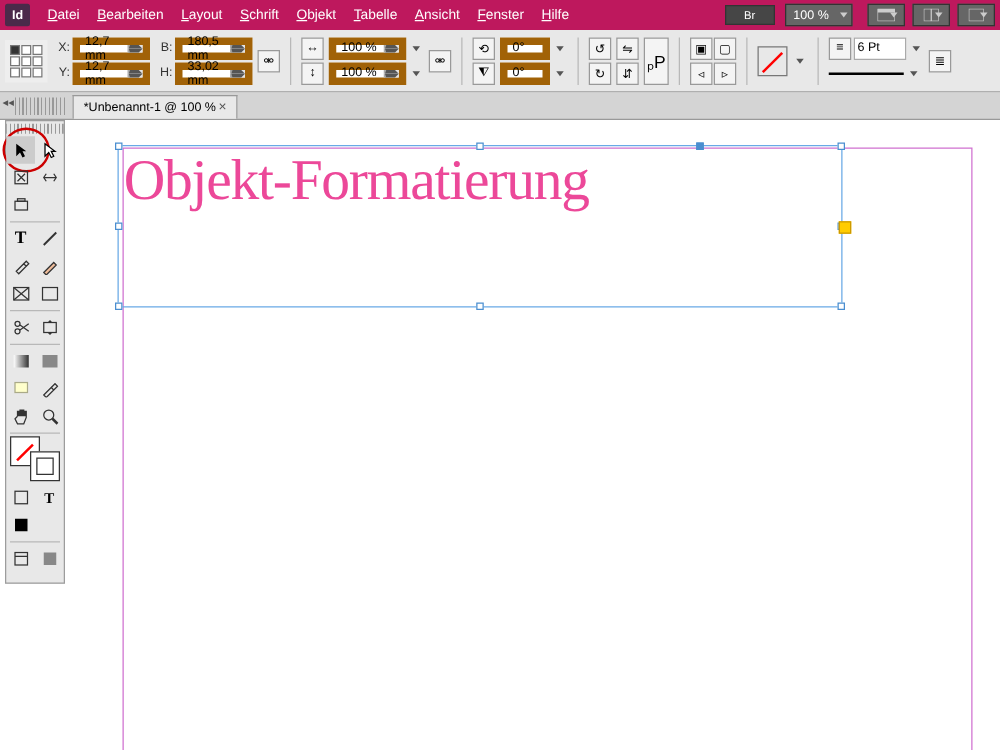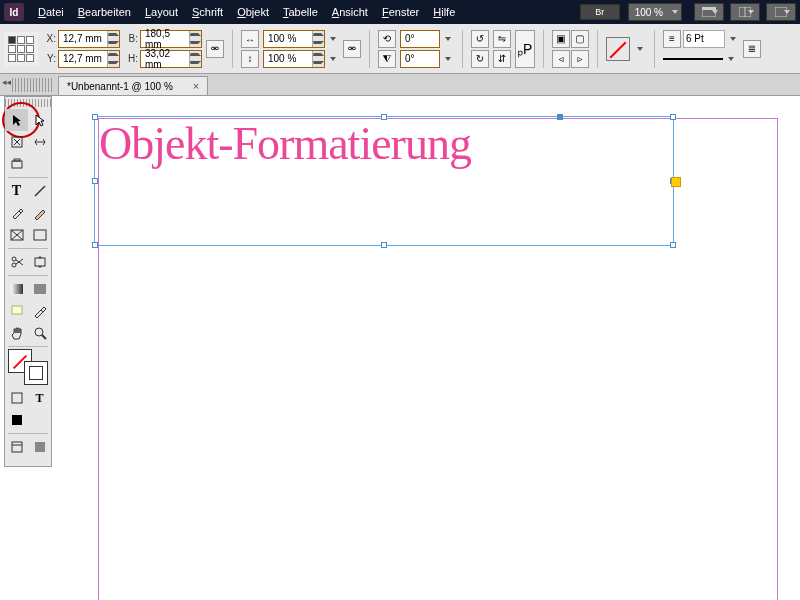--- a/index.html
+++ b/index.html
@@ -1,52 +1,52 @@
 <!DOCTYPE html>
 <html><head>
 <meta charset="utf-8">
 <style>
   * { margin: 0; padding: 0; box-sizing: border-box; font-family: Tahoma, sans-serif; }
   body { width: 800px; height: 600px; background: #fff; overflow: hidden; position: relative; }
-  .menubar { height: 24px; background: #0f172a; display: flex; align-items: center; padding: 0 4px; color: #fff; font-size: 11px; gap: 2px; }
+  .menubar { height: 24px; background: #be185d; display: flex; align-items: center; padding: 0 4px; color: #fff; font-size: 11px; gap: 2px; }
   .app-logo { width: 20px; height: 18px; background: #4b2a4a; display: flex; align-items: center; justify-content: center; font-weight: bold; font-size: 10px; border-radius: 2px; margin-right: 6px; }
   .menu-item { padding: 3px 6px; cursor: pointer; }
   .menu-item u { text-decoration: underline; }
   .menu-spacer { flex: 1; }
   .br-box { width: 40px; height: 16px; background: #464646; border: 1px solid #333; display: flex; align-items: center; justify-content: center; font-size: 9px; }
   .zoom-box { display: flex; align-items: center; background: #666; border: 1px solid #333; height: 18px; }
   .zoom-box span { padding: 0 6px; font-size: 10px; }
   .caret { width: 0; height: 0; border-left: 3px solid transparent; border-right: 3px solid transparent; border-top: 4px solid #ccc; margin: 0 3px; }
   .menu-icon-box { width: 30px; height: 18px; background: #666; border: 1px solid #333; display: flex; align-items: center; justify-content: center; margin-left: 4px; position: relative; }
   .menu-icon-box .caret { position: absolute; right: 2px; }
 
   .control-bar { height: 50px; background: #e8e8e8; border-bottom: 1px solid #9c9c9c; display: flex; align-items: center; padding: 2px 4px; gap: 4px; }
   .ref-grid { display: grid; grid-template-columns: repeat(3,8px); grid-template-rows: repeat(3,8px); gap: 1px; padding: 4px; background: #eee; }
   .ref-cell { width: 8px; height: 8px; border: 1px solid #777; background: #fff; }
   .ref-cell.active { background: #333; }
   .transform-group { display: grid; grid-template-rows: 18px 18px; gap: 2px; }
   .transform-row { display: flex; align-items: center; gap: 2px; }
   .lbl { font-size: 10px; color: #333; width: 14px; text-align: right; }
-  .num-input { width: 62px; height: 18px; border: 1px solid #a16207; background: #fff; font-size: 10px; padding: 0 14px 0 4px; display: flex; align-items: center; position: relative; }
+  .num-input { width: 62px; height: 18px; border: 6px solid #a16207; background: #fff; font-size: 10px; padding: 0 14px 0 4px; display: flex; align-items: center; position: relative; }
   .spin { position: absolute; right: 0; top: 0; bottom: 0; width: 12px; display: flex; flex-direction: column; }
   .spin div { flex: 1; background: #e4e4e4; border-left: 1px solid #aaa; display: flex; align-items: center; justify-content: center; }
   .tri-up { width: 0; height: 0; border-left: 3px solid transparent; border-right: 3px solid transparent; border-bottom: 3px solid #555; }
   .tri-dn { width: 0; height: 0; border-left: 3px solid transparent; border-right: 3px solid transparent; border-top: 3px solid #555; }
   .vsep { width: 1px; height: 38px; background: #b8b8b8; margin: 0 4px; }
   .icon-col { display: flex; flex-direction: column; gap: 2px; }
   .mini-icon { width: 18px; height: 18px; border: 1px solid #999; background: #f4f4f4; display: flex; align-items: center; justify-content: center; font-size: 10px; }
   .swatch { width: 24px; height: 24px; border: 1px solid #777; position: relative; }
   .swatch .diag { position: absolute; left: 0; right: 0; top: 50%; height: 2px; background: red; transform: rotate(-45deg); }
   .weight-box { width: 42px; height: 18px; border: 1px solid #aaa; background: #fff; font-size: 10px; display: flex; align-items: center; padding: 0 2px; }
   .stroke-line { width: 60px; height: 2px; background: #000; }
 
   .tab-strip { height: 22px; background: #d4d4d4; border-bottom: 1px solid #999; display: flex; align-items: flex-end; padding-left: 58px; position: relative; }
   .collapse-arrow { position: absolute; left: 2px; top: 3px; font-size: 9px; color: #555; }
   .hatching { position: absolute; left: 12px; top: 4px; width: 40px; height: 14px; background: repeating-linear-gradient(90deg,#999 0,#999 1px,transparent 1px,transparent 3px); }
-  .doc-tab { background: #e9e9e9; border: 1px solid #999; border-bottom: none; padding: 3px 8px; font-size: 10px; display: flex; align-items: center; gap: 20px; }
+  .doc-tab { background: #e9e9e9; border: 1px solid #999; border-bottom: none; padding: 3px 8px; font-size: 10px; display: flex; align-items: center; gap: 2px; }
   .close-x { color: #555; font-size: 11px; }
 
   .workspace { position: absolute; left: 0; right: 0; top: 96px; bottom: 0; background: #fff; }
   .toolbox { position: absolute; left: 4px; top: 0; width: 48px; background: #e8e8e8; border: 1px solid #9c9c9c; padding: 2px 0 8px 0; }
   .toolbox-header { height: 8px; background: repeating-linear-gradient(90deg,#999 0,#999 1px,transparent 1px,transparent 3px); margin-bottom: 2px; }
   .tool-row { display: flex; }
   .tool { width: 24px; height: 22px; display: flex; align-items: center; justify-content: center; position: relative; }
   .tool-sep { height: 1px; background: #b8b8b8; margin: 2px 3px; }
   .fill-stroke { position: relative; width: 40px; height: 36px; margin: 2px auto; }
   .fs-sq { position: absolute; width: 24px; height: 24px; border: 1px solid #333; background: #fff; }

